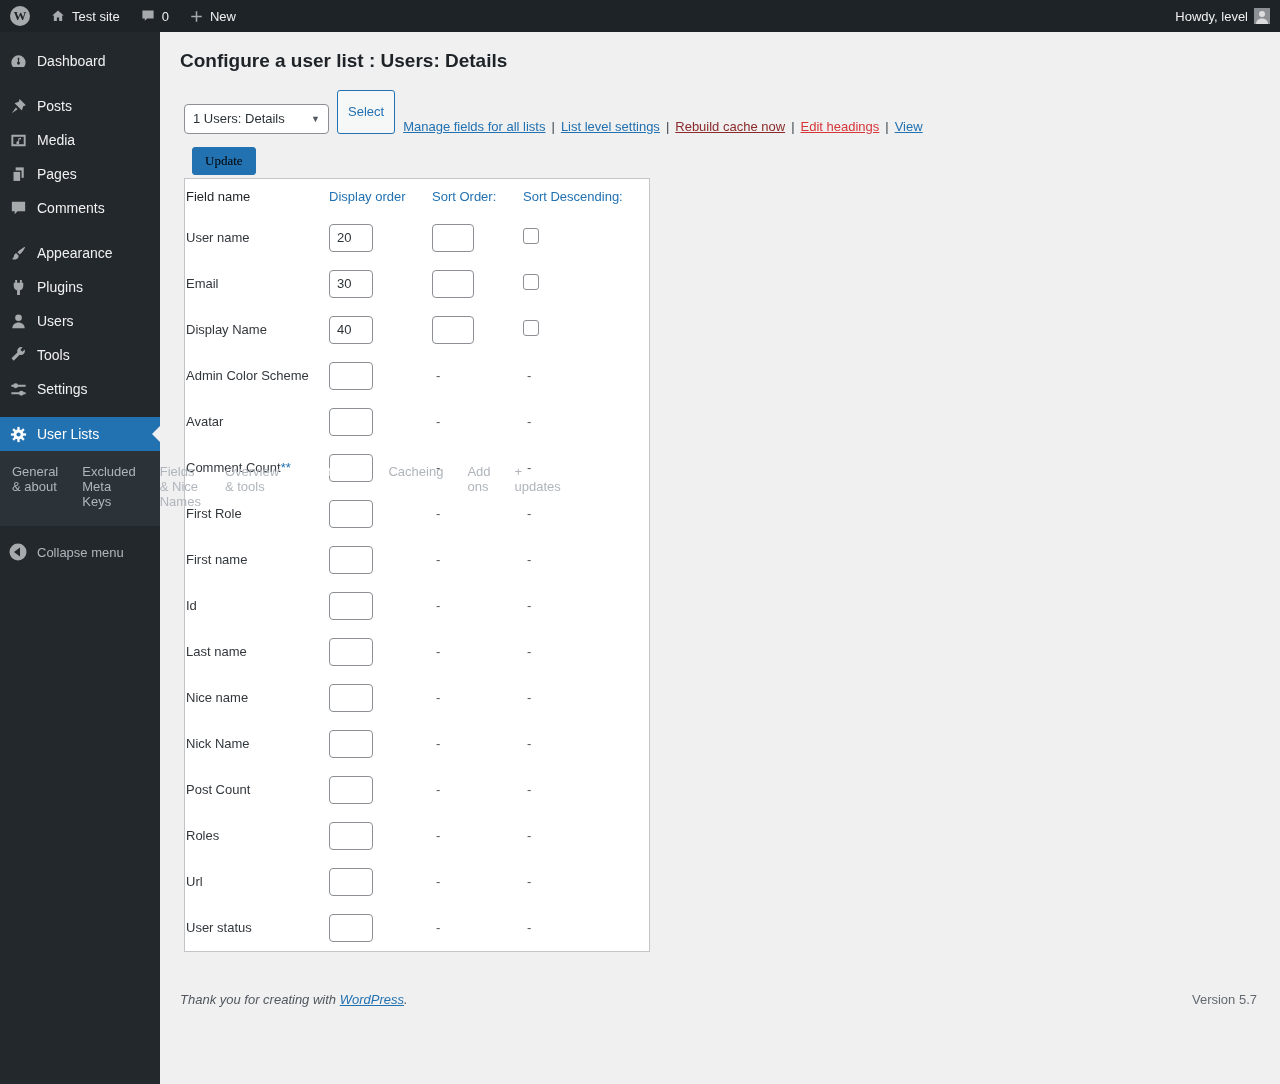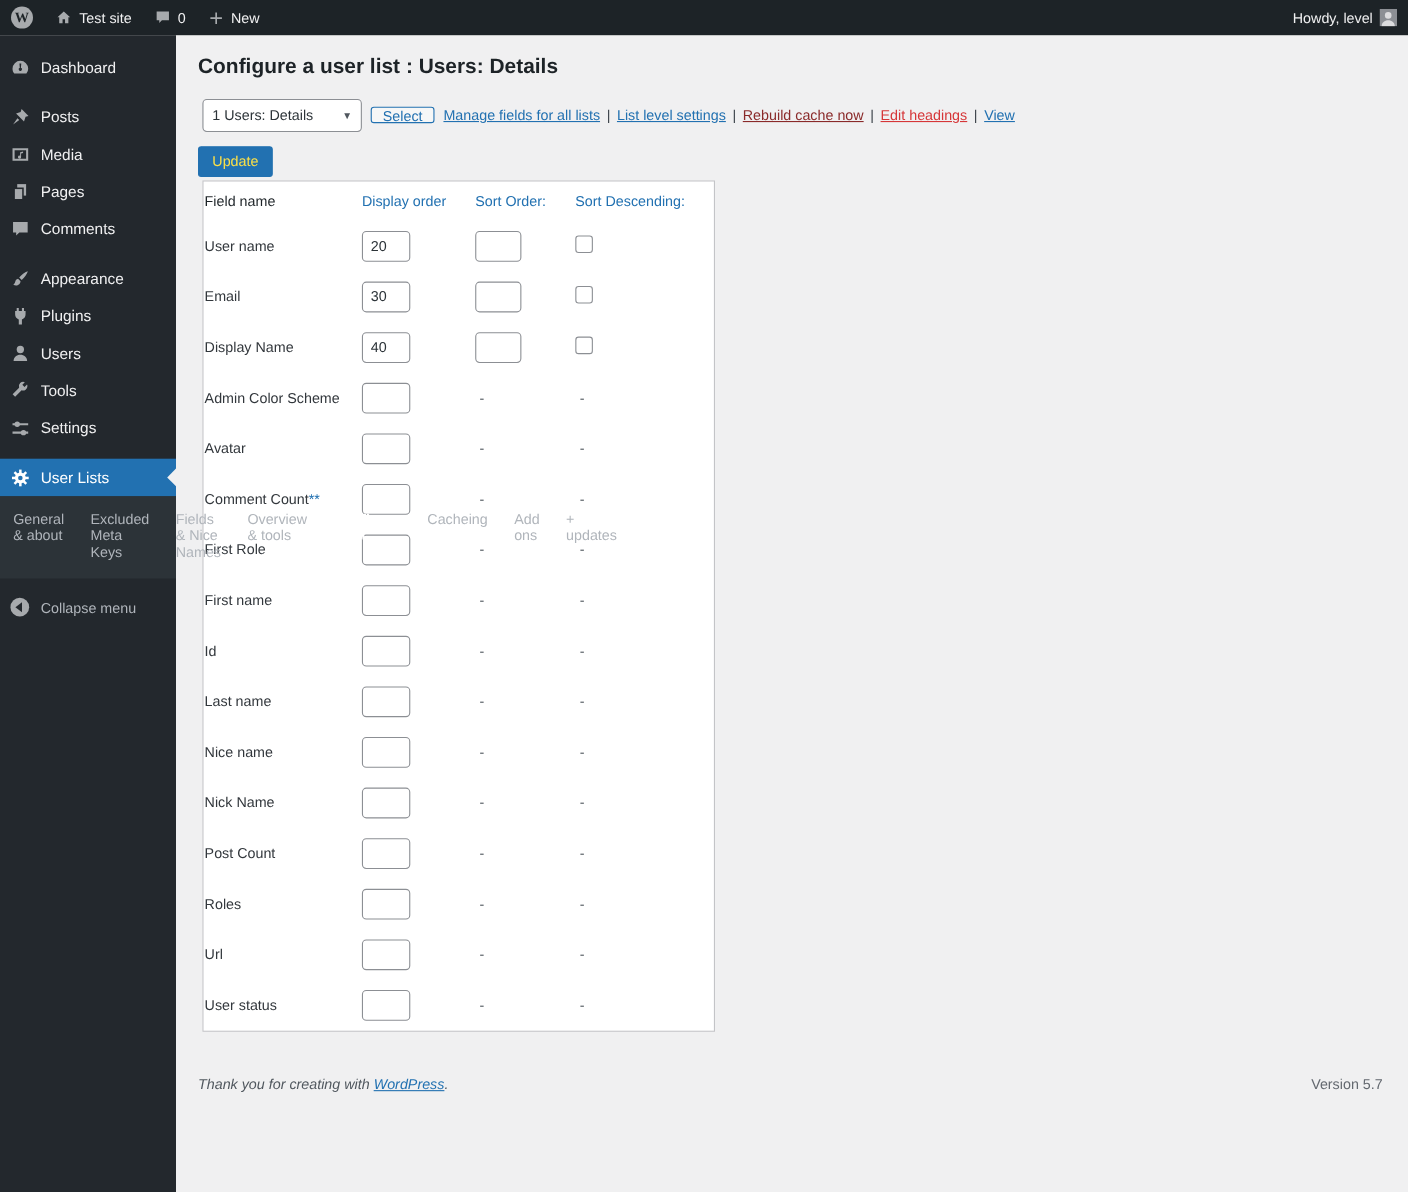--- a/index.html
+++ b/index.html
@@ -36,36 +36,36 @@
   .submenu{background:#2c3338;padding:6px 0 10px;display:flex;flex-direction:row}
   .submenu-item{padding:7px 12px;font-size:13px;color:#b0b5bb;cursor:pointer}
   .submenu-item.current{color:#fff;font-weight:700}
   .collapse{display:flex;align-items:center;gap:9px;padding:8px;margin-top:8px;color:#b0b5bb;font-size:13px;cursor:pointer}
   .collapse-icon{width:20px;height:20px;display:flex;align-items:center;justify-content:center}
 
   
   .content{margin-left:160px;padding:16px 23px 0 20px}
   .page-title{font-size:19px;font-weight:700;margin:0;color:#1d2327;line-height:1.35}
 
-  .controls{display:flex;align-items:center;margin:16px 0 0 4px;gap:8px}
+  .controls{display:flex;align-items:flex-end;margin:16px 0 0 4px;gap:8px}
   .select-wrap{position:relative;display:inline-block}
   .list-select{appearance:none;-webkit-appearance:none;height:30px;min-width:145px;padding:0 28px 0 8px;border:1px solid #8c8f94;border-radius:4px;background:#fff;font-size:13px;color:#2c3338;font-family:inherit;cursor:pointer}
   .select-chevron{position:absolute;right:9px;top:50%;transform:translateY(-50%);pointer-events:none;color:#50575e;font-size:9px}
-  .button-secondary{height:15px;padding:0 10px;background:#f6f7f7;border:1px solid var(--accent);border-radius:3px;color:var(--accent);font-size:13px;font-family:inherit;cursor:pointer}
+  .button-secondary{height:44px;padding:0 10px;background:#f6f7f7;border:1px solid var(--accent);border-radius:3px;color:var(--accent);font-size:13px;font-family:inherit;cursor:pointer}
   .action-links{display:flex;align-items:center;gap:6px;font-size:13px;color:#3c434a;flex-wrap:wrap}
   .action-link{text-decoration:underline;color:var(--link);cursor:pointer}
   .action-link.warn{color:var(--warn-link)}
   .action-link.alert{color:var(--alert-link)}
   .sep{color:#3c434a}
 
   .tab-bar{margin:11px 0 0 4px;border-bottom:1px solid #c3c4c7;padding-left:4px}
   .nav-tab{display:inline-block;padding:8px 14px;margin:0 4px -1px 0;border:1px solid #c3c4c7;background:#dcdcde;color:#50575e;font-size:14px;line-height:14px;cursor:pointer}
   .nav-tab.active{background:#f0f0f1;border-bottom-color:#f0f0f1;color:#000;font-weight:700}
 
-  .update-button{margin:13px 0 0 0;height:28px;padding:0 12px;background:var(--accent);border:1px solid var(--accent);border-radius:3px;color:#fde047;font-size:13px;font-family:Liberation Sans, sans-serif;cursor:pointer}
+  .update-button{margin:13px 0 0 12px;height:28px;padding:0 12px;background:var(--accent);border:1px solid var(--accent);border-radius:3px;color:#000000;font-size:13px;font-family:Liberation Serif, serif;cursor:pointer}
 
   .fields-table{margin:3px 0 0 4px;width:466px;background:#fff;border:1px solid #c3c4c7}
   .t-head,.t-row{display:grid;grid-template-columns:143px 103px 91px 1fr;align-items:center;padding-left:1px}
   .t-head{height:36px}
   .t-head .h{font-size:13px}
   .h-field{color:#1d2327}
   .h-link{color:var(--link);cursor:pointer}
   .t-row{height:46px;font-size:13px;color:#32373c}
   .num-input{width:44px;height:28px;border:1px solid #8c8f94;border-radius:4px;padding:0 4px 0 7px;font-size:13px;color:#2c3338;background:#fff;font-family:inherit}
   .sort-input{width:42px}

